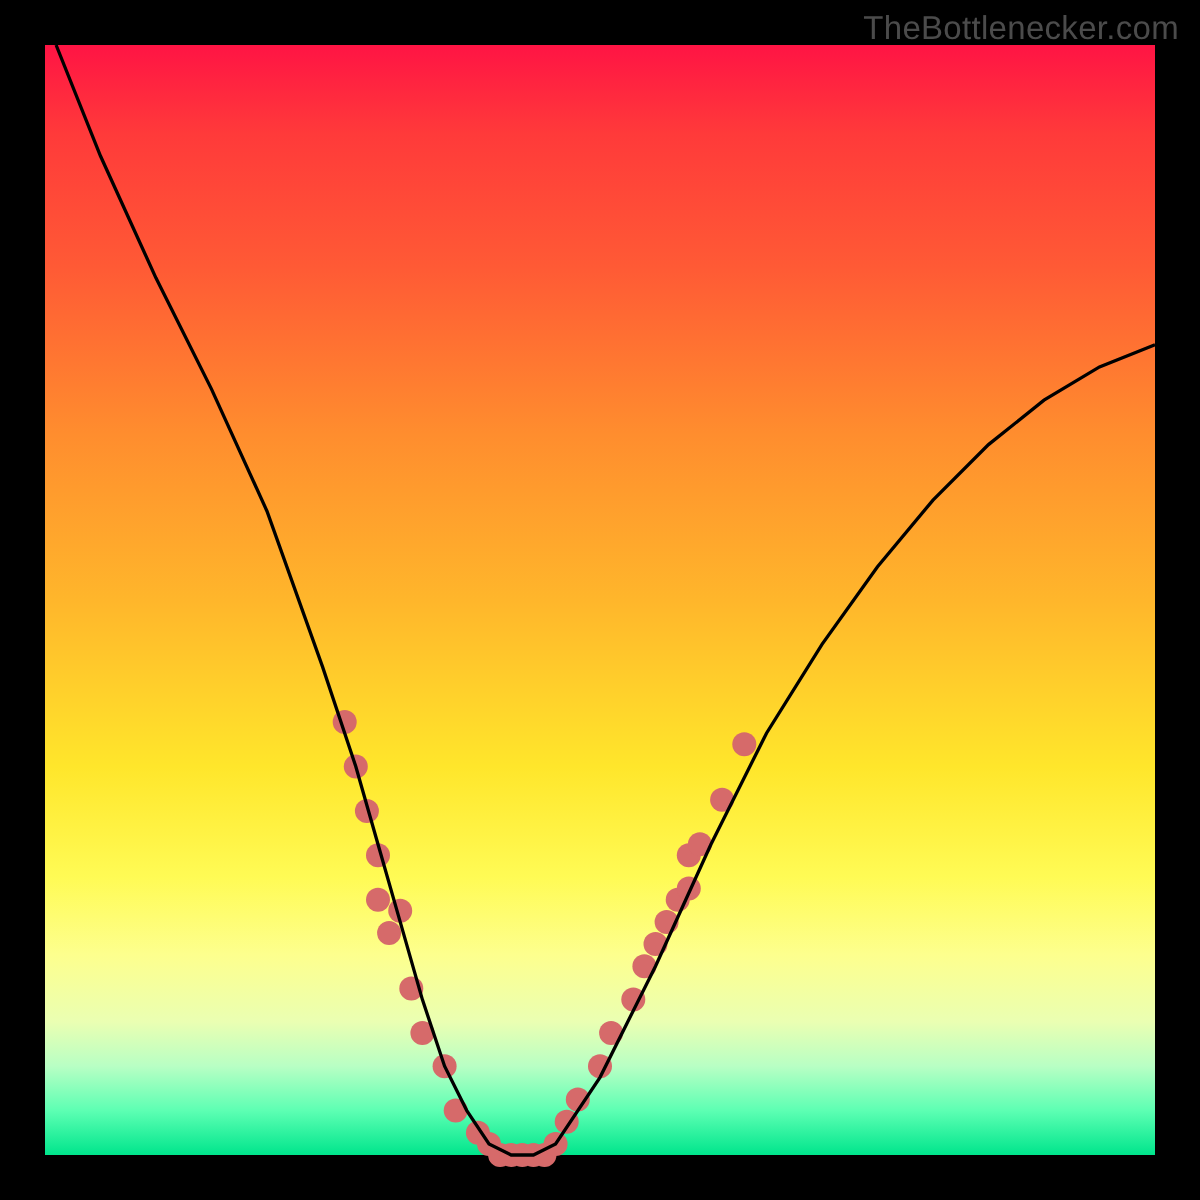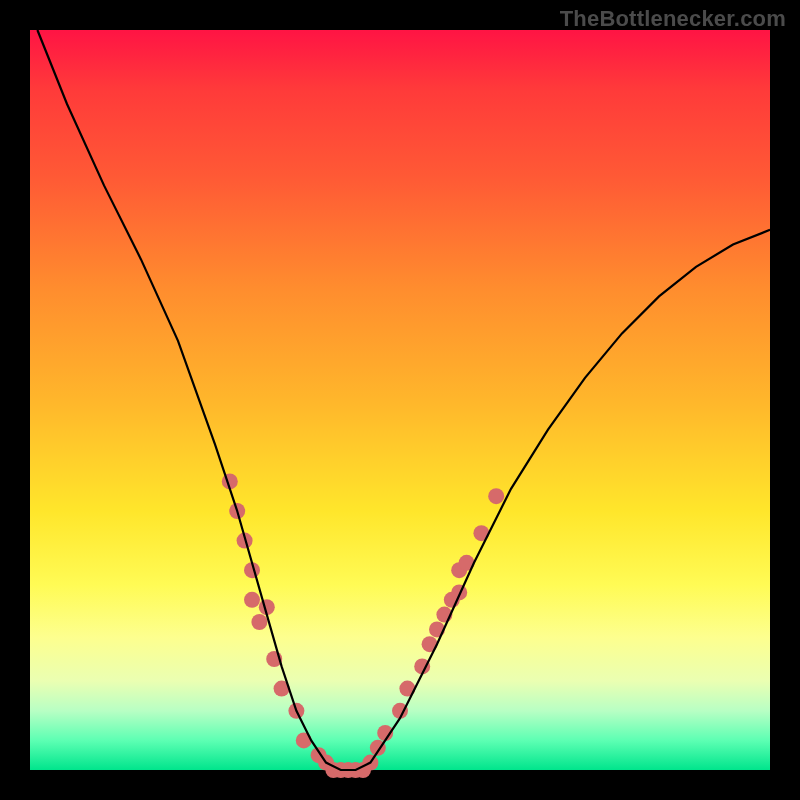--- a/index.html
+++ b/index.html
@@ -37,21 +37,21 @@
       #b8ffc4 92%,
       #5dffb3 96%,
       #00e58c 100%);
   }
   .watermark {
     position: absolute;
     top: 6px;
     right: 14px;
     font-family: Arial, Helvetica, sans-serif;
     font-size: 22px;
-    font-weight: 700;
+    font-weight: 400;
     color: #4b4b4b;
     letter-spacing: 0.2px;
   }
   svg.curve {
     position: absolute;
     left: 30px;
     top: 30px;
     width: 740px;
     height: 740px;
     overflow: visible;

